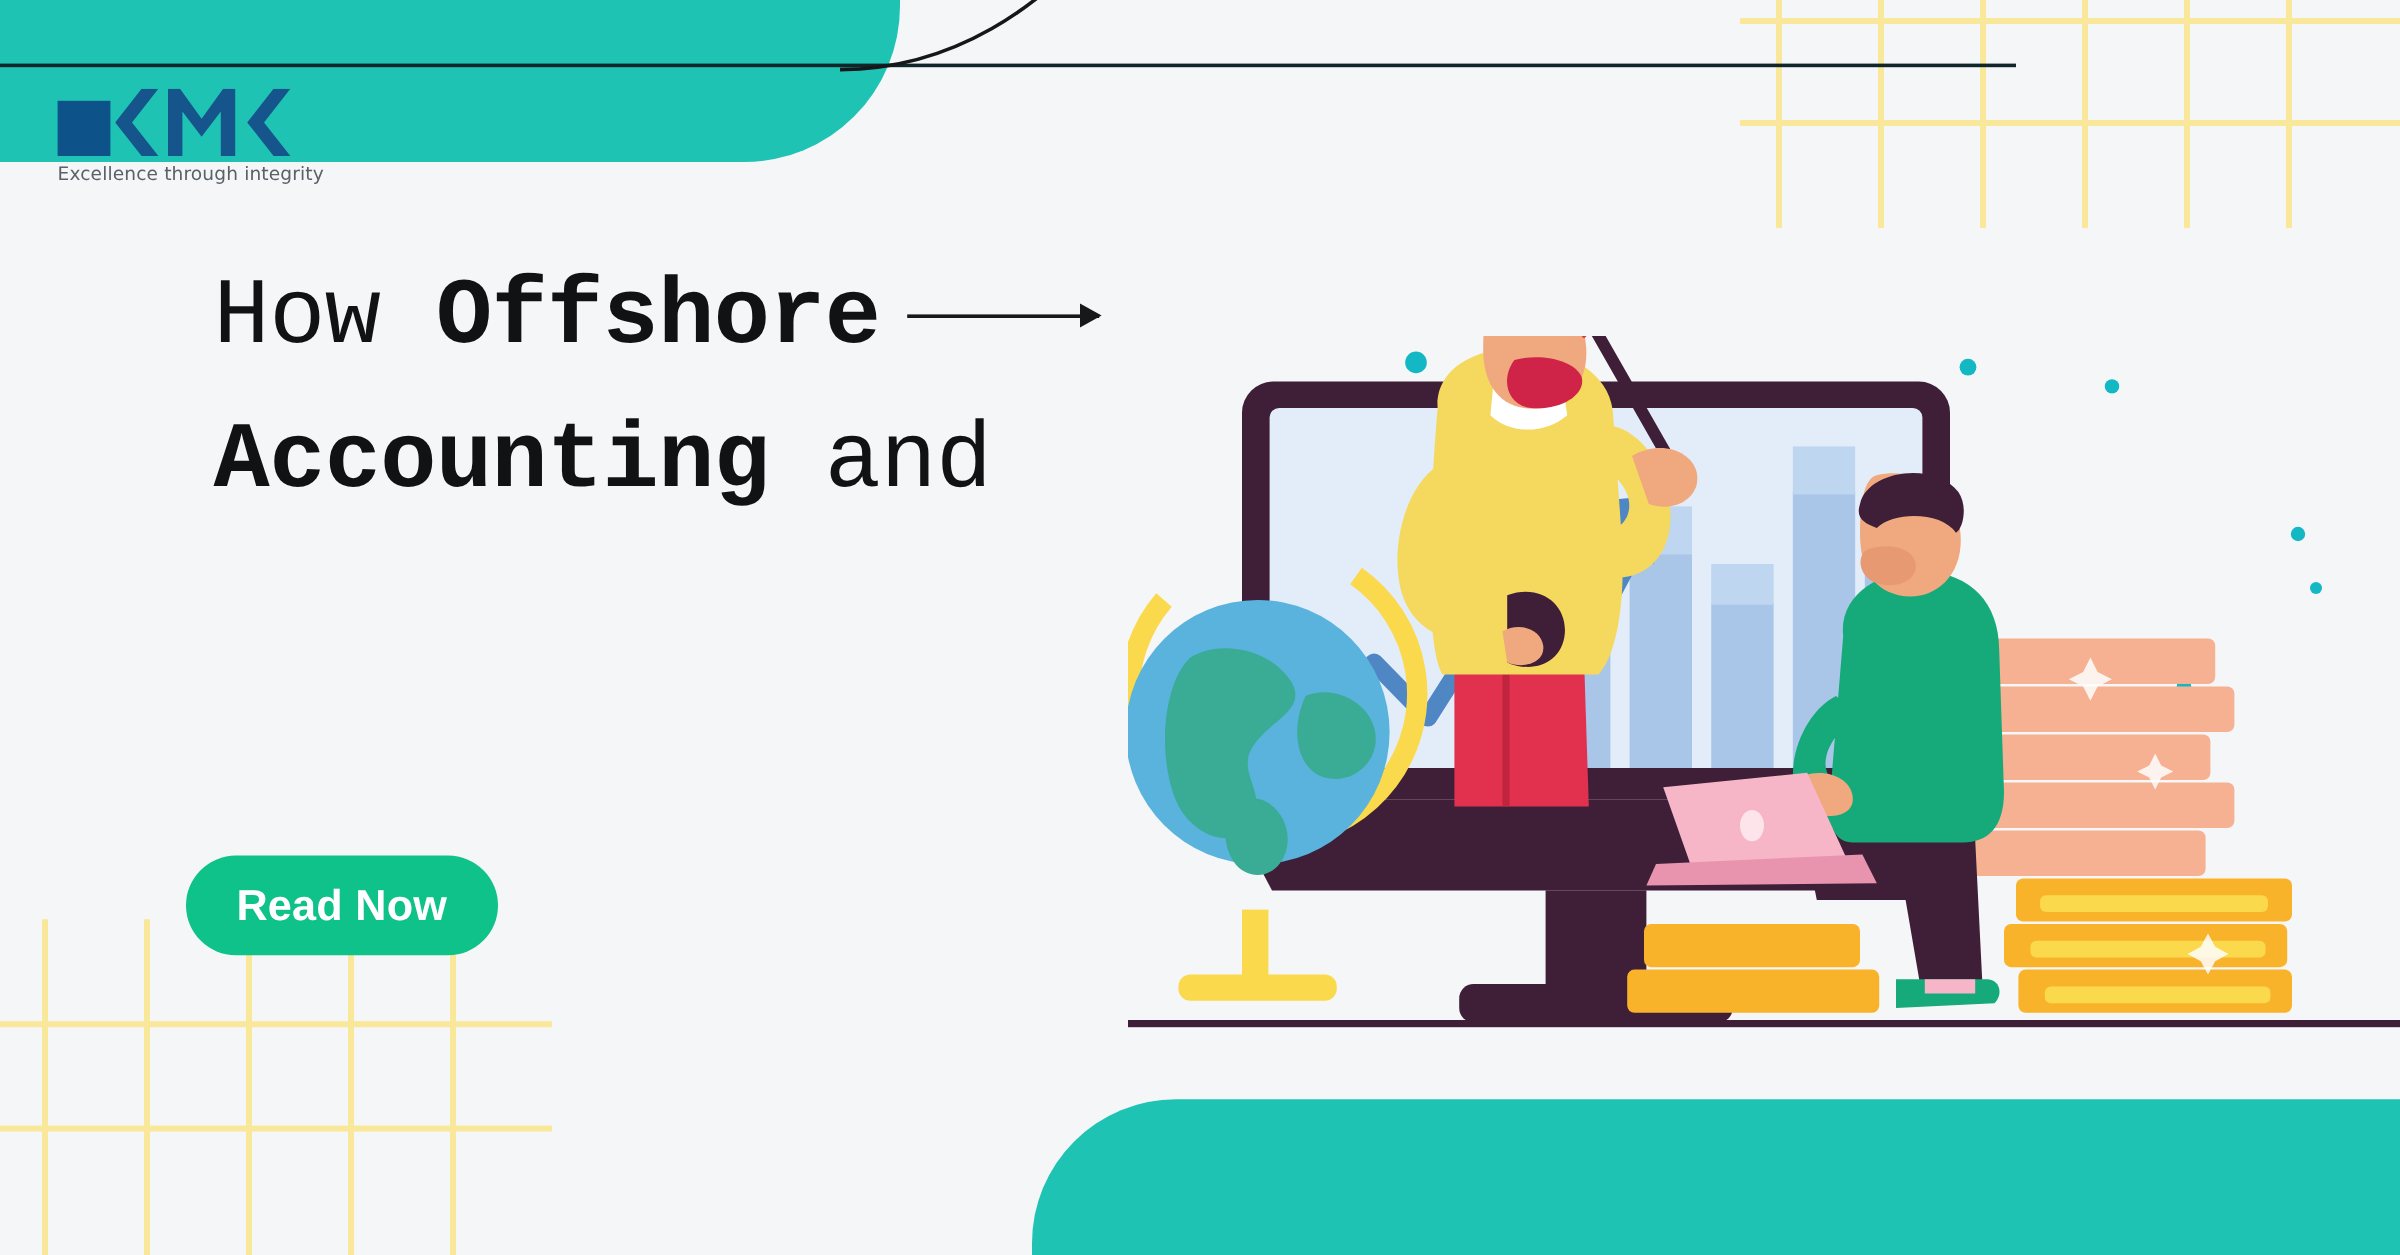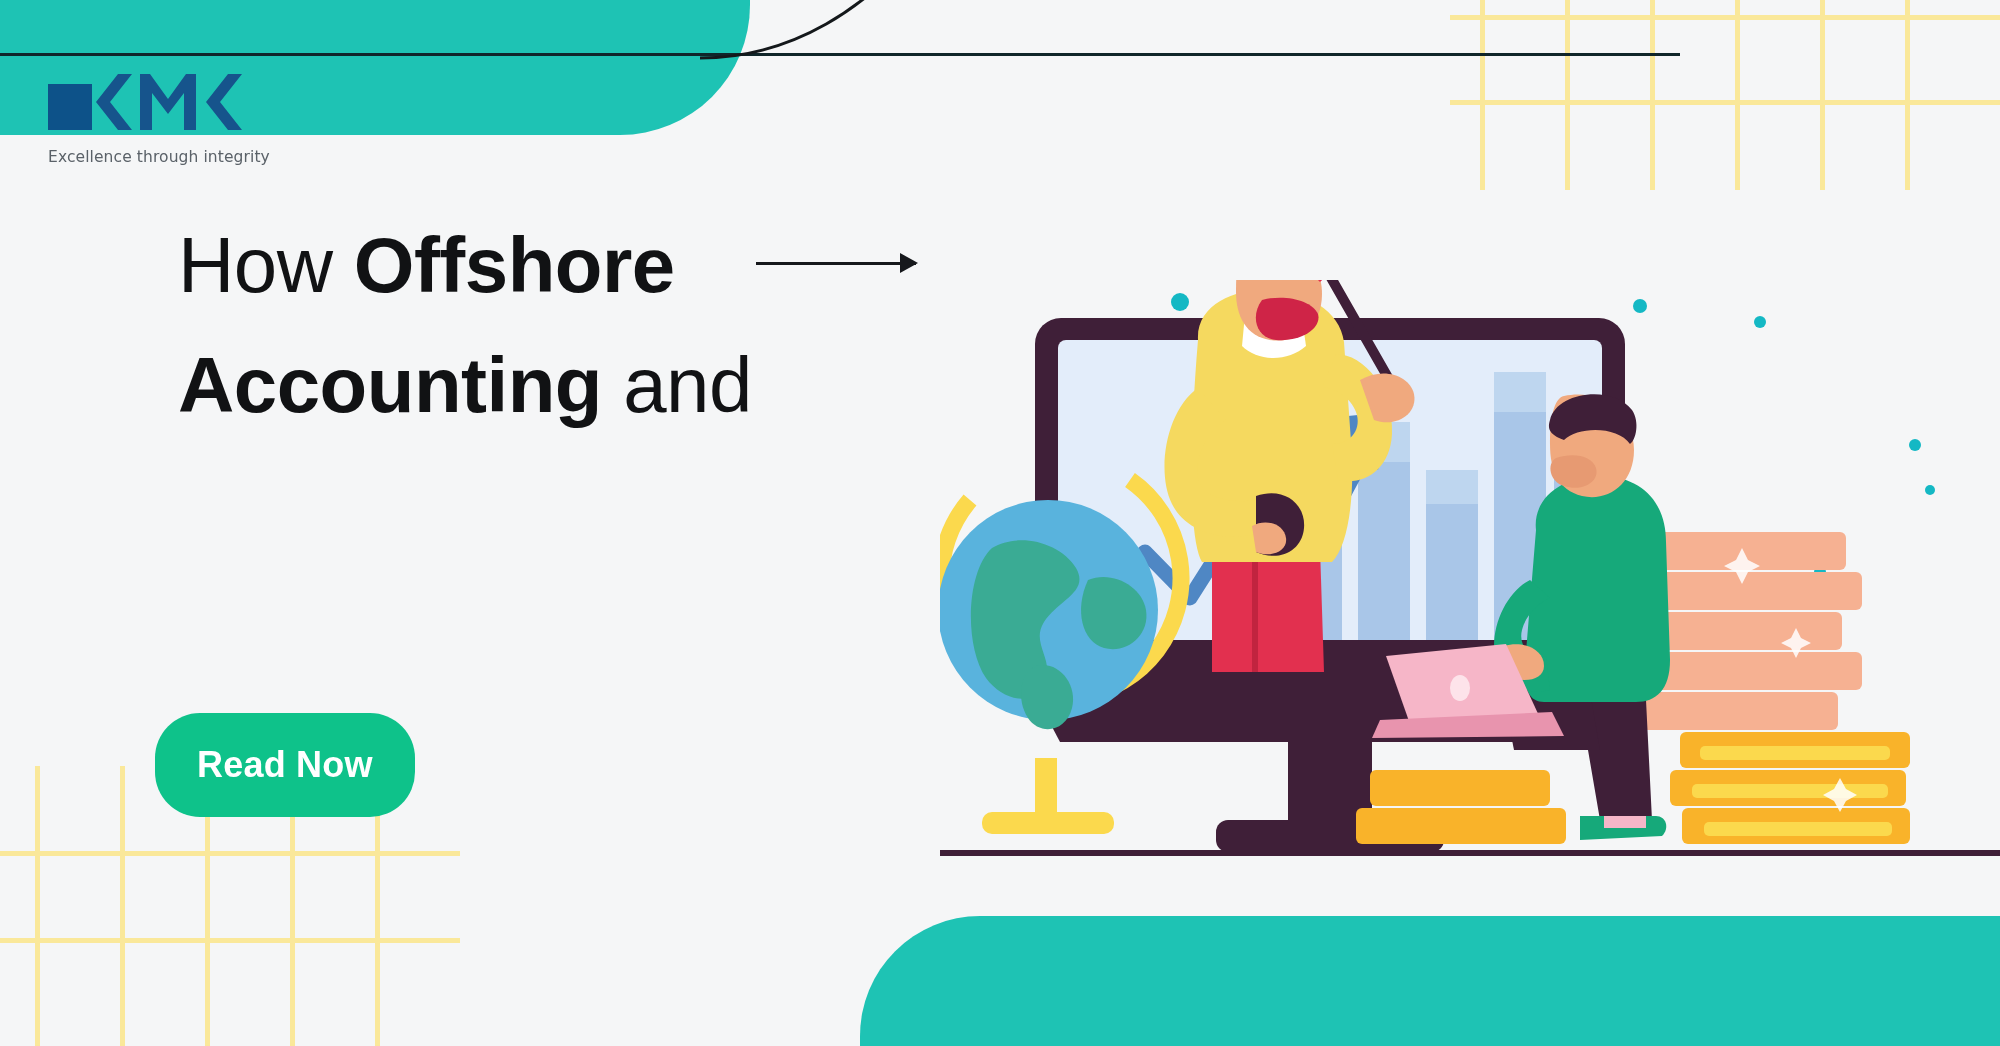--- a/index.html
+++ b/index.html
@@ -30,48 +30,48 @@
     background:#1ec3b4;border-top-left-radius:120px;
   }
   .curve-bl{position:absolute;left:1000px;bottom:-60px;width:360px;height:200px;overflow:hidden;}
 
   
   .logo{position:absolute;left:48px;top:78px;}
   .logo-row{display:flex;align-items:flex-end;height:52px;}
   .logo-sq{width:44px;height:46px;background:#0d5289;}
   .logo-mark{margin-left:4px;}
   .logo-tag{
-    margin-top:18px;font-size:15.5px;color:#5a6168;letter-spacing:.1px;
+    margin-top:6px;font-size:15.5px;color:#5a6168;letter-spacing:.1px;
     font-family:"DejaVu Sans", sans-serif;
   }
 
   
   .headline{
     position:absolute;left:178px;top:205px;width:830px;
     font-size:78px;line-height:120px;color:#111214;letter-spacing:-.5px;
-    font-family:Liberation Sans, sans-serif;font-weight:400;
+    font-family:Liberation Mono, monospace;font-weight:400;
   }
   .headline b{font-weight:700;}
 
   
   .arrow-line{position:absolute;left:756px;top:262px;width:160px;height:3px;background:#16181c;}
   .arrow-head{
     position:absolute;left:900px;top:253px;width:0;height:0;
     border-left:18px solid #16181c;border-top:10px solid transparent;border-bottom:10px solid transparent;
   }
   .yellow-dot{
     position:absolute;left:854px;top:213px;width:100px;height:100px;border-radius:50%;
     background:#fbdd5f;z-index:-1;
   }
 
   
   .cta{
     position:absolute;left:155px;top:713px;
     background:#0ec28a;color:#ffffff;border:none;
-    padding:0 42px;height:104px;border-radius:45px;
+    padding:0 42px;height:83px;border-radius:45px;
     font-size:36px;font-weight:700;letter-spacing:.2px;cursor:pointer;
     font-family:"Liberation Sans", sans-serif;
   }
 
   
   .illus{position:absolute;left:940px;top:280px;width:1060px;height:610px;}
   .illus svg{display:block;width:100%;height:100%;}
 </style>
 </head>
 <body>

